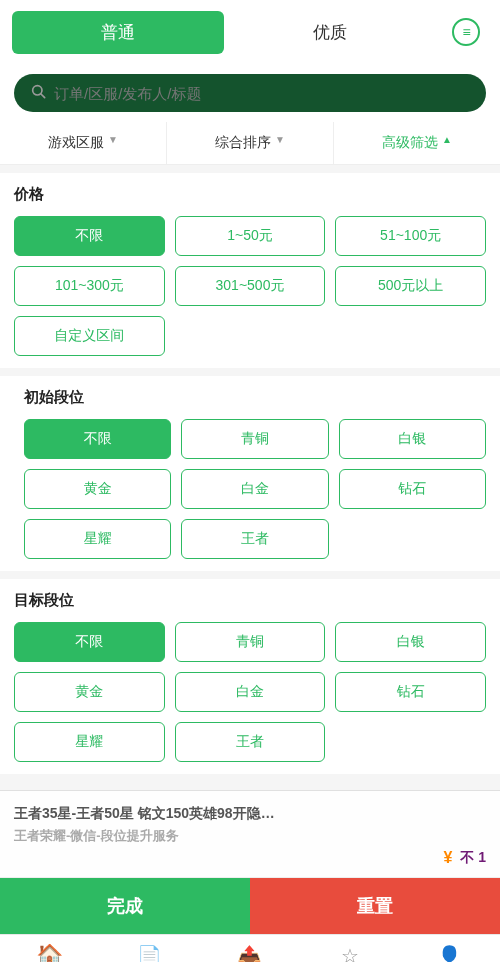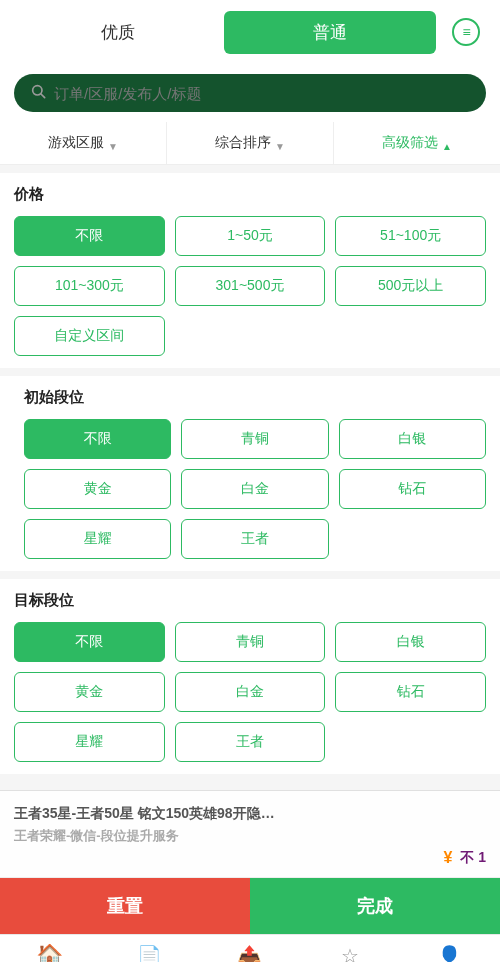--- a/index.html
+++ b/index.html
@@ -94,21 +94,21 @@
     
     .filter-row {
       display: flex;
       background: #fff;
       padding: 0;
       border-bottom: 1px solid #eee;
     }
     .filter-item {
       flex: 1;
       display: flex;
-      align-items: flex-end;
+      align-items: flex-start;
       justify-content: center;
       padding: 12px 0;
       font-size: 14px;
       color: #333;
       gap: 4px;
       cursor: pointer;
       border-right: 1px solid #eee;
     }
     .filter-item:last-child {
       border-right: none;
@@ -241,22 +241,22 @@
       color: #999;
     }
     .nav-icon.active-nav {
       color: #2dba62;
     }
   </style>
 </head>
 <body>
 
 <div class="top-tabs">
+  <button class="tab-btn active">普通</button>
   <button class="tab-btn inactive">优质</button>
-  <button class="tab-btn active">普通</button>
   <div class="menu-icon-btn">
     <div class="menu-icon-svg">
       <span style="font-size:14px; line-height:1; letter-spacing:-1px; font-weight:900; color:#2dba62;">≡</span>
     </div>
   </div>
 </div>
 
 <div class="search-bar">
   <div class="search-inner">
     <span class="search-icon-wrap">
@@ -328,22 +328,22 @@
 <div class="overlay-section" style="margin-top:16px;font-weight:bold;">
   <div class="overlay-text-main">王者35星-王者50星 铭文150英雄98开隐…</div>
   <div class="overlay-text-sub">王者荣耀-微信-段位提升服务</div>
   <div class="overlay-price-row">
     <span class="price-symbol">¥</span>
     <span class="price-not-avail">不 1</span>
   </div>
 </div>
 
 <div class="action-row">
+  <button class="action-btn done">完成</button>
   <button class="action-btn reset">重置</button>
-  <button class="action-btn done">完成</button>
 </div>
 
 <div class="bottom-nav">
   <div class="nav-item">
     <span class="nav-icon active-nav">🏠</span>
 
   </div>
   <div class="nav-item">
     <span class="nav-icon" style="font-size:20px;">📄</span>
 

